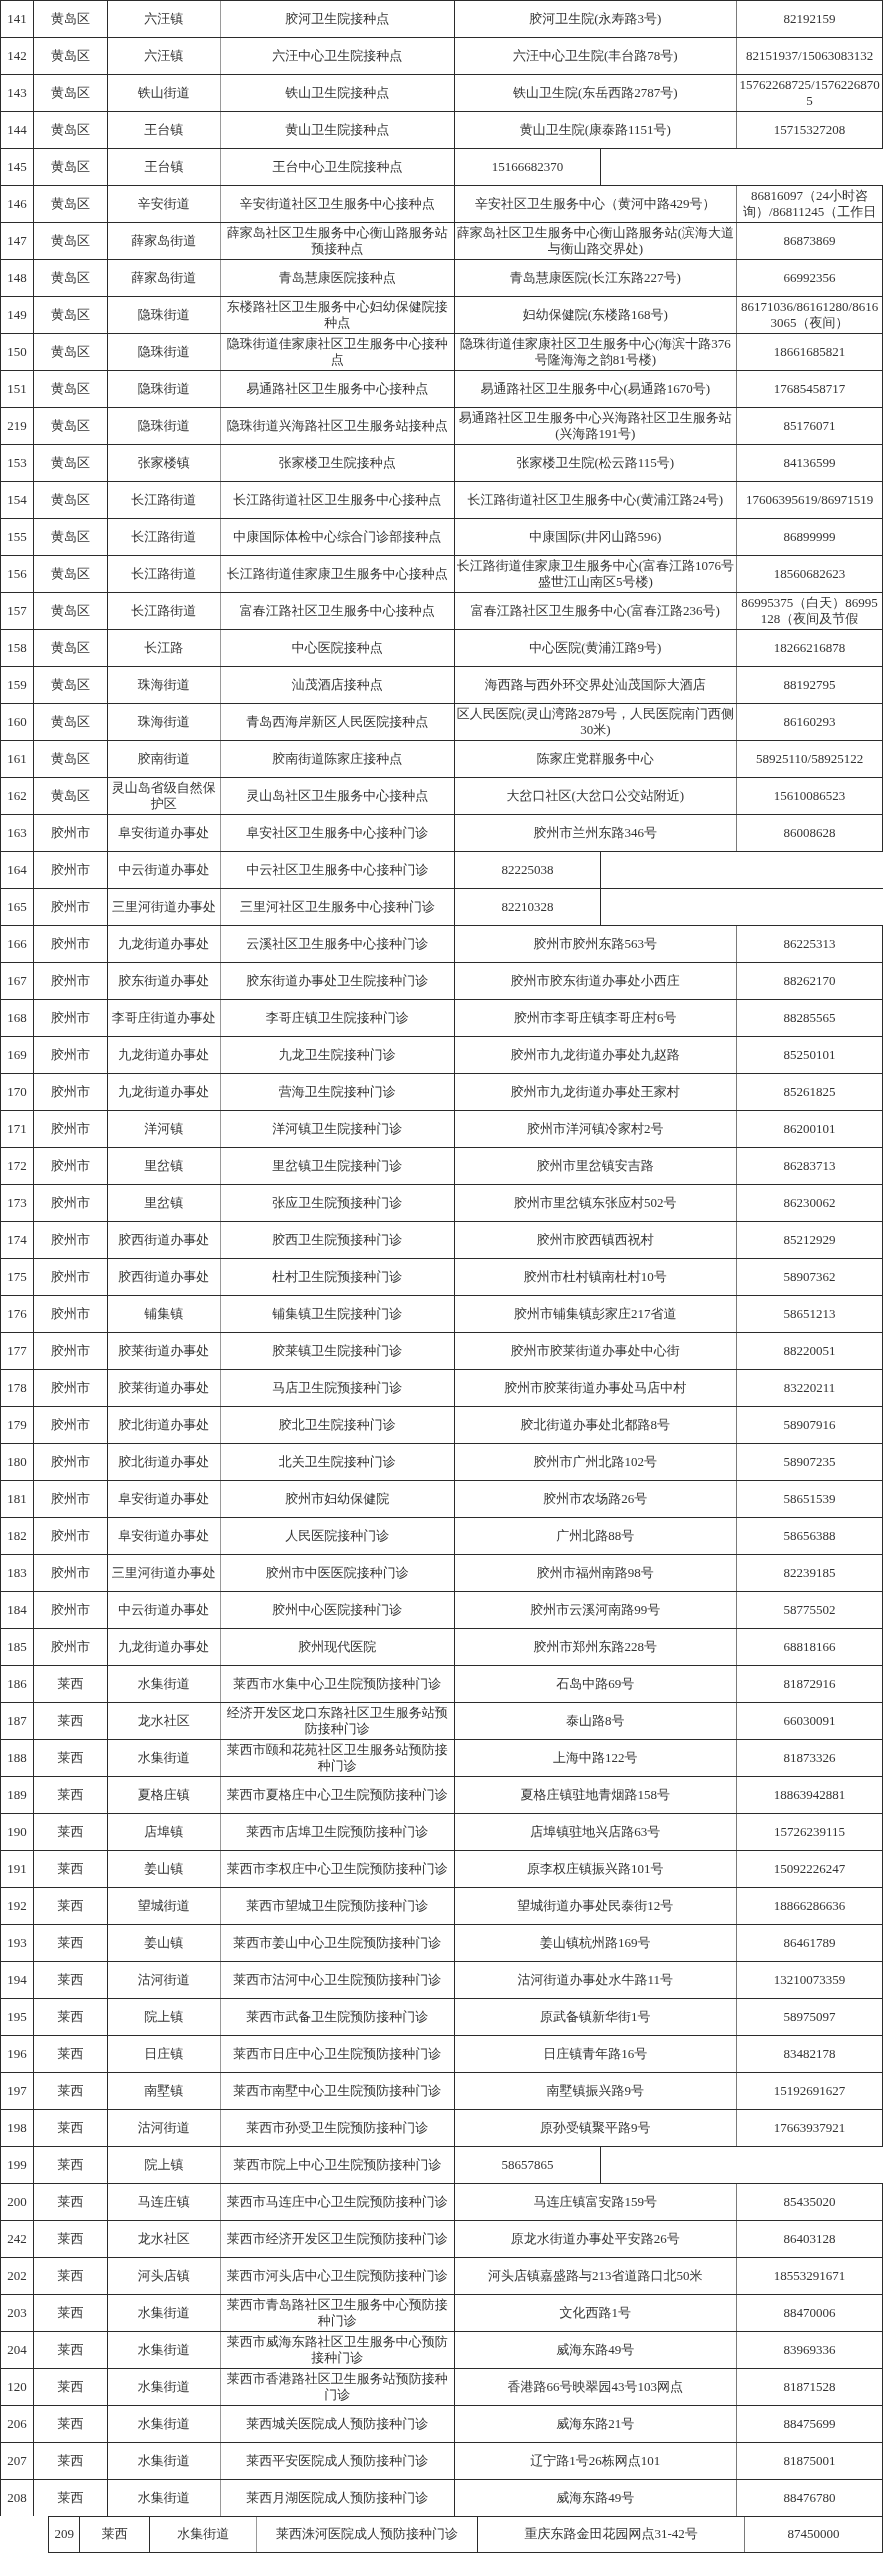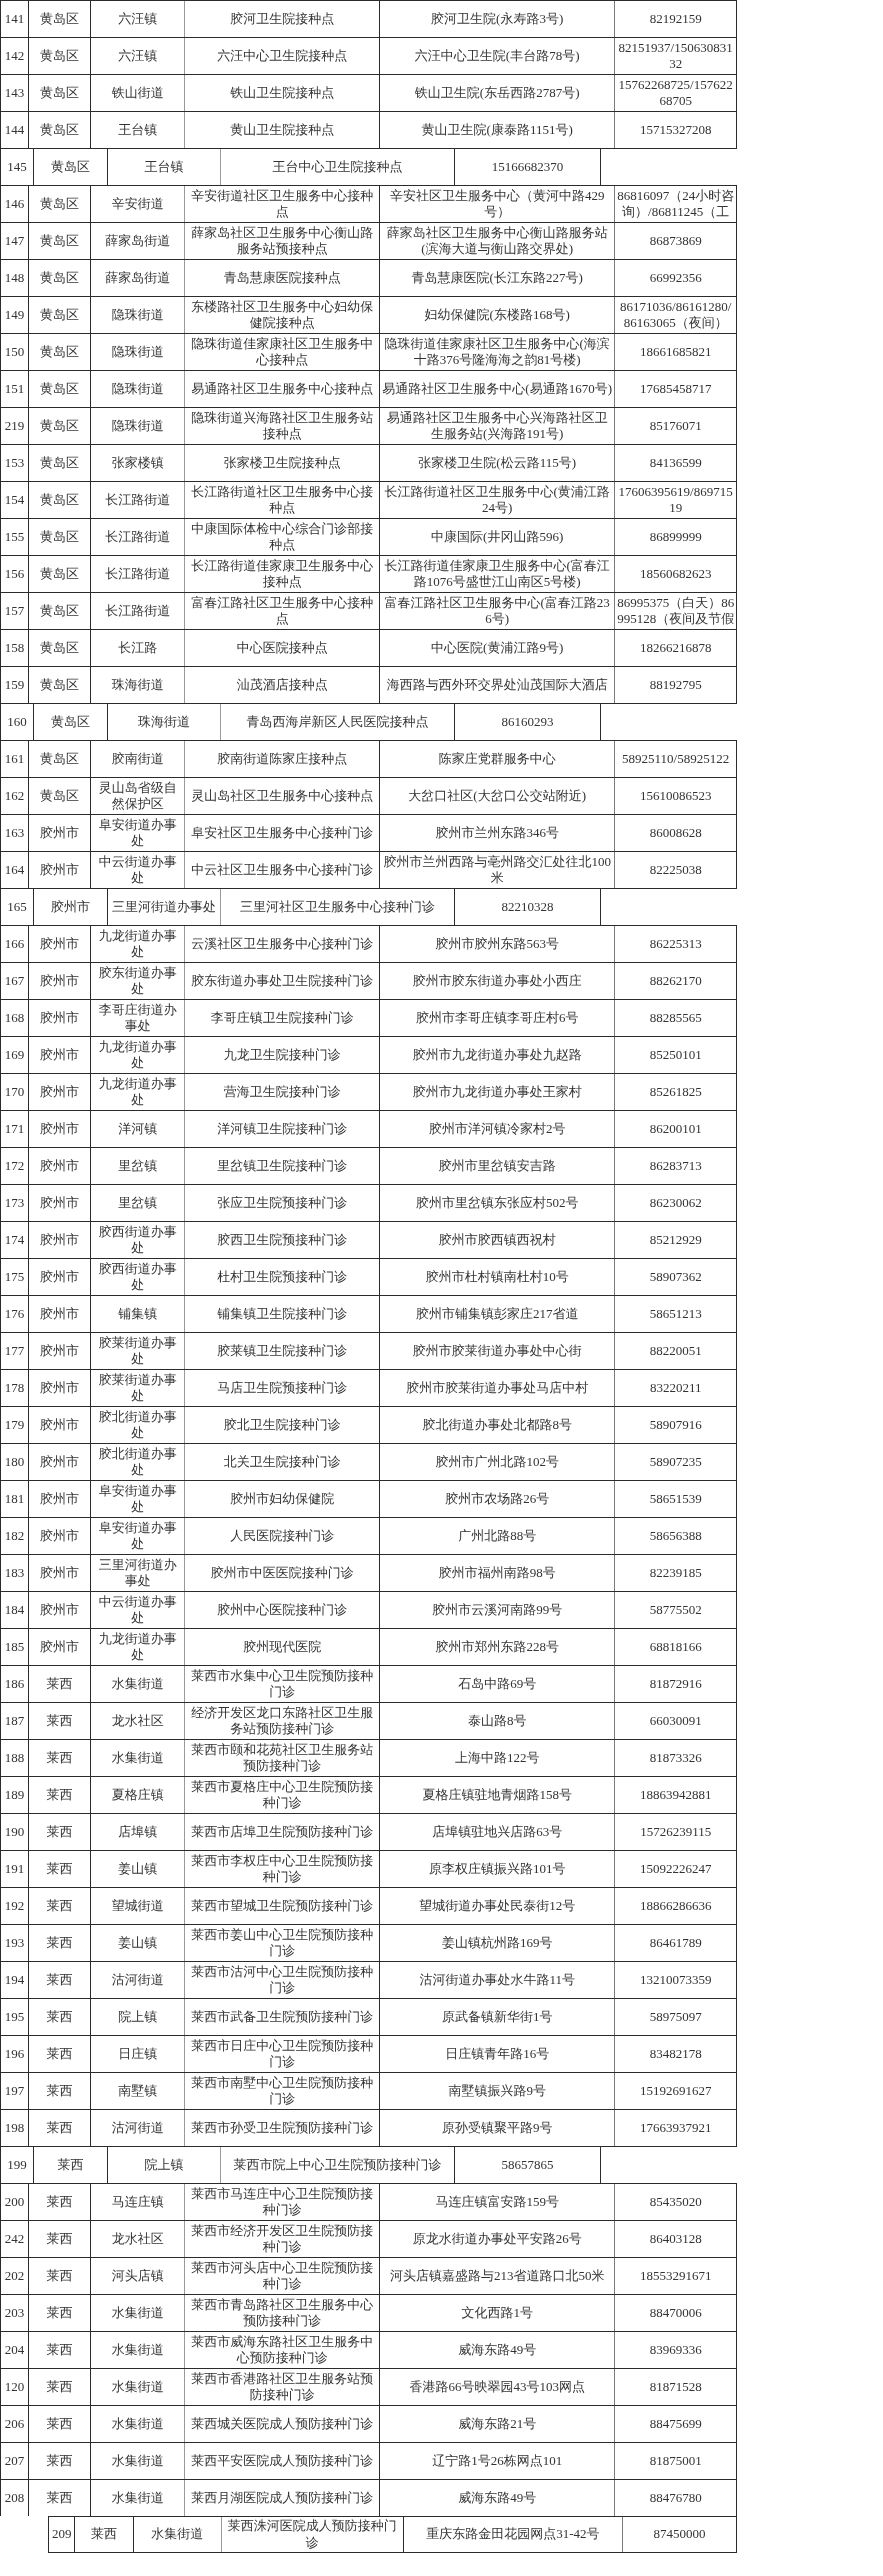--- a/index.html
+++ b/index.html
@@ -4,21 +4,21 @@
   <style>
     html, body { margin: 0; padding: 0; background: #ffffff; }
     body {
       width: 883px;
       height: 2576px;
       overflow: hidden;
       font-family: "Liberation Serif", "DejaVu Serif", serif;
       font-size: 13px;
       color: #333333;
     }
-    .table { width: 737px; }
+    .table { width: 883px; }
     .row {
       display: flex;
       height: 37px;
       box-sizing: border-box;
       border-top: 0.8px solid #2b2b2b;
     }
     .row:last-child { border-bottom: 0.8px solid #2b2b2b; margin-left: 48px; }
     .cell {
       box-sizing: border-box;
       border-right: 0.8px solid #2b2b2b;
@@ -431,20 +431,23 @@
       </div>
       <div class="cell c1">
         <span class="txt">黄岛区</span>
       </div>
       <div class="cell c2">
         <span class="txt">珠海街道</span>
       </div>
       <div class="cell c3">
         <span class="txt">青岛西海岸新区人民医院接种点</span>
       </div>
+      <div class="cell c4">
+        <span class="txt">区人民医院(灵山湾路2879号，人民医院南门西侧30米)</span>
+      </div>
       <div class="cell c5">
         <span class="txt">86160293</span>
       </div>
     </div>
     <div class="row">
       <div class="cell c0">
         <span class="txt">161</span>
       </div>
       <div class="cell c1">
         <span class="txt">黄岛区</span>
@@ -507,23 +510,20 @@
         <span class="txt">164</span>
       </div>
       <div class="cell c1">
         <span class="txt">胶州市</span>
       </div>
       <div class="cell c2">
         <span class="txt">中云街道办事处</span>
       </div>
       <div class="cell c3">
         <span class="txt">中云社区卫生服务中心接种门诊</span>
-      </div>
-      <div class="cell c4">
-        <span class="txt">胶州市兰州西路与亳州路交汇处往北100米</span>
       </div>
       <div class="cell c5">
         <span class="txt">82225038</span>
       </div>
     </div>
     <div class="row">
       <div class="cell c0">
         <span class="txt">165</span>
       </div>
       <div class="cell c1">

